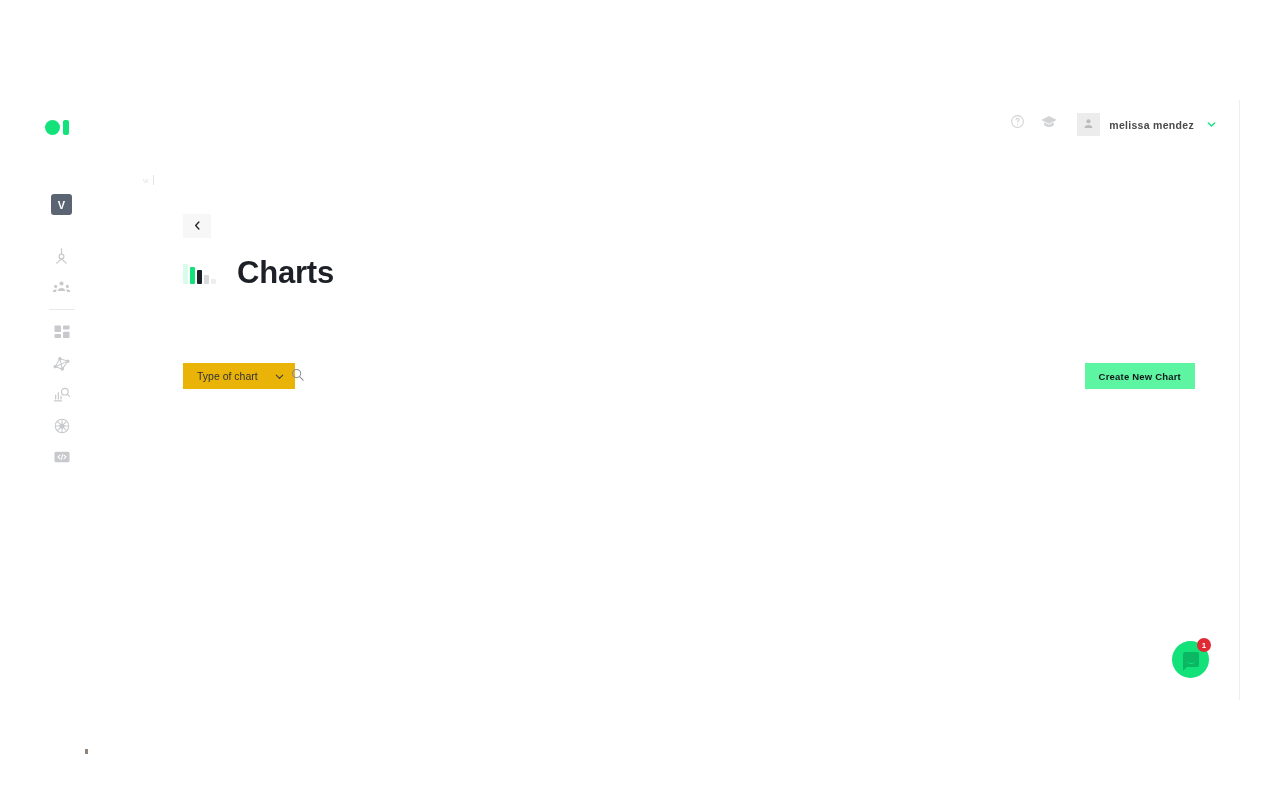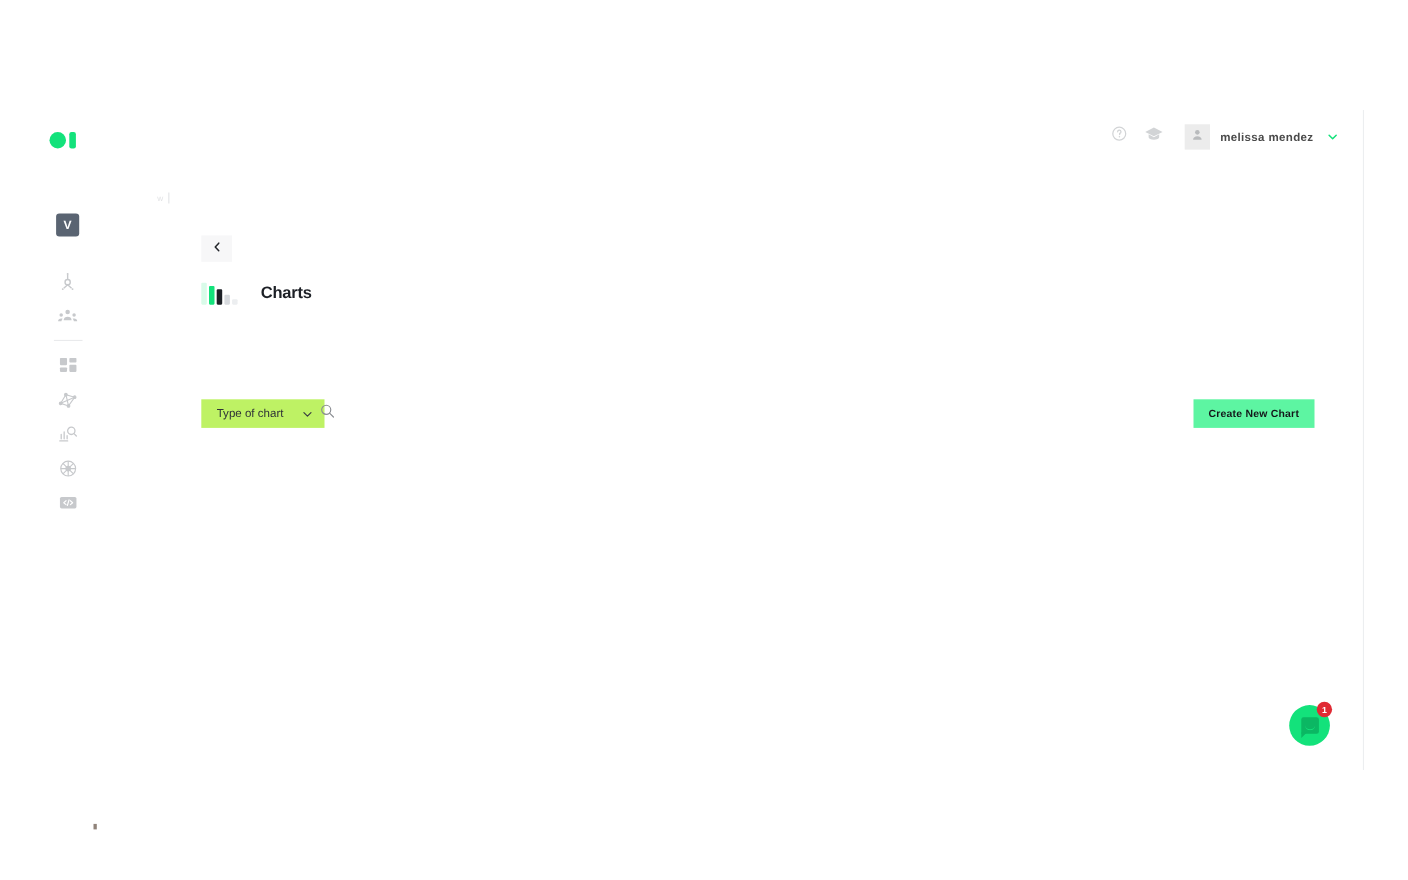--- a/index.html
+++ b/index.html
@@ -204,39 +204,39 @@
     height: 22px;
   }
   .chart-glyph i { display: block; width: 5px; border-radius: 1px; }
   .cg1 { height: 20px; background: #d9fbe9; }
   .cg2 { height: 17px; background: #13e27b; }
   .cg3 { height: 14px; background: #1d2026; }
   .cg4 { height: 9px;  background: #d7dade; }
   .cg5 { height: 5px;  background: #eceef0; }
 
   .page-title {
-    font-size: 15px;
+    font-size: 31px;
     font-weight: 700;
     color: #1d2026;
     letter-spacing: -.2px;
   }
 
   .toolbar {
     position: absolute;
     left: 98px;
     right: 22px;
     top: 208px;
     height: 26px;
   }
   .select-chip {
     position: absolute;
     left: 0;
     top: 0;
     height: 26px;
-    background: #bef264;
+    background: #eab308;
     display: flex;
     align-items: center;
     gap: 16px;
     padding: 0 10px 0 14px;
     box-sizing: border-box;
     min-width: 94px;
   }
   .select-chip .lbl {
     font-size: 10.5px;
     color: #2f3237;

